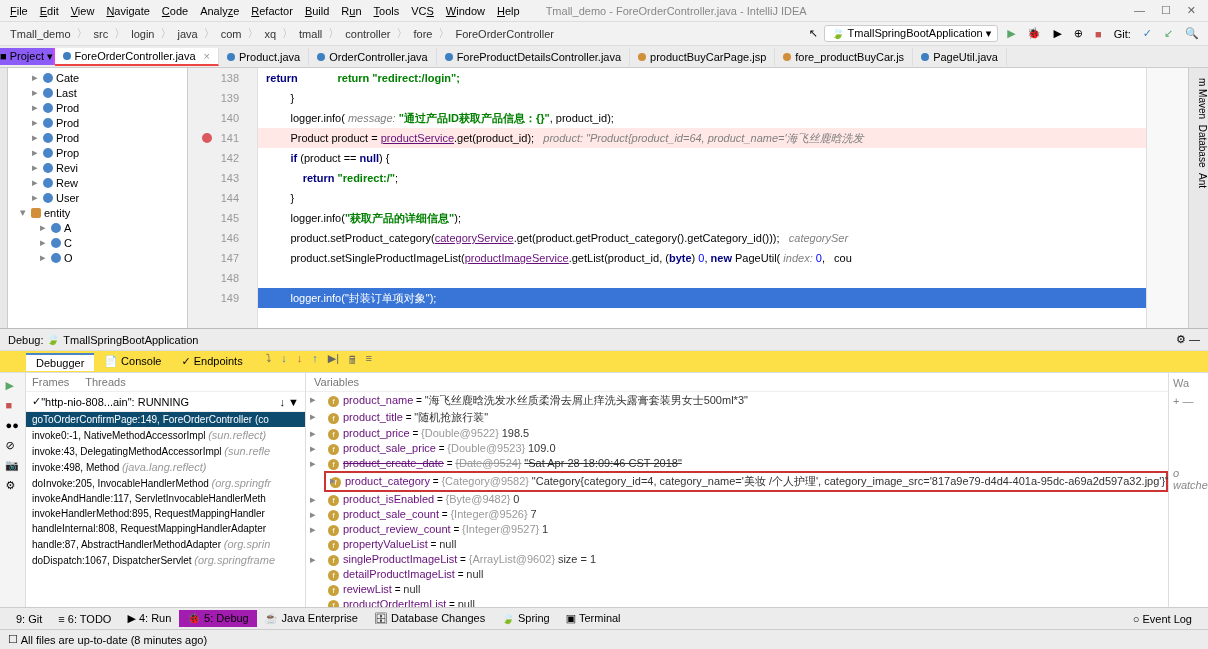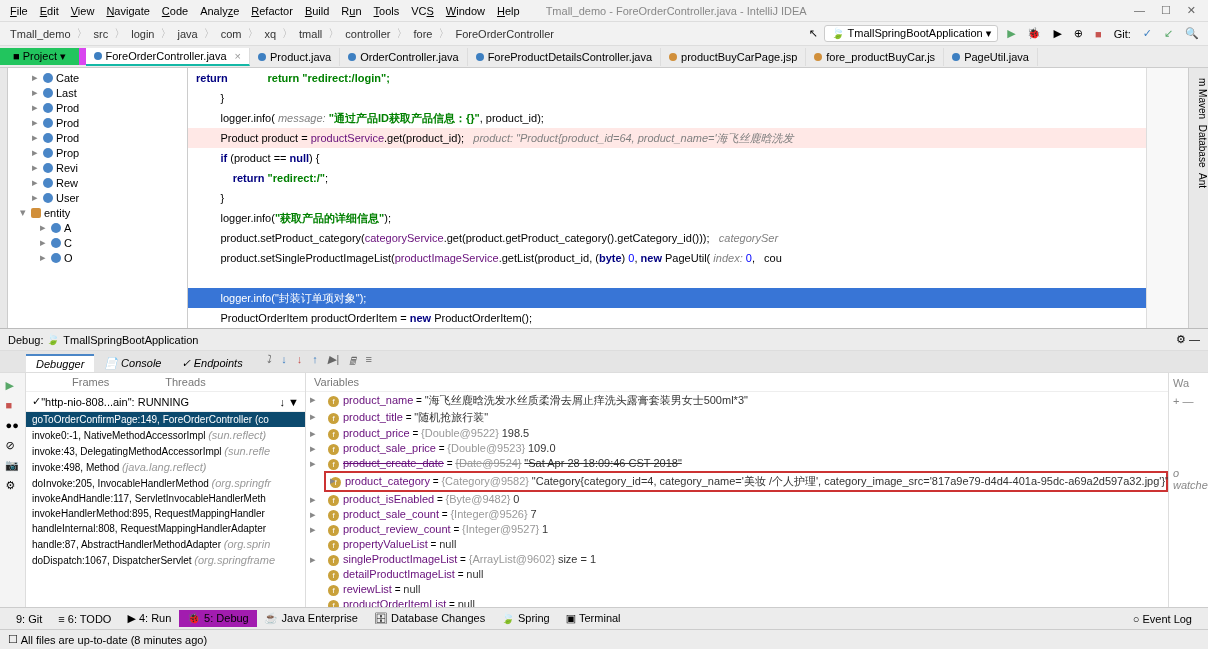--- a/index.html
+++ b/index.html
@@ -9,23 +9,23 @@
 .menubar .menu-item u { text-decoration: underline; }
 .menubar .title { margin-left: 20px; color: #888; flex: 1; }
 .menubar .win-controls { display: flex; gap: 16px; padding-right: 8px; color: #666; }
 .breadcrumb { display: flex; align-items: center; height: 24px; background: #f2f2f2; padding: 0 6px; border-bottom: 1px solid #ddd; }
 .breadcrumb .crumb { padding: 2px 4px; color: #333; }
 .breadcrumb .sep { color: #aaa; padding: 0 2px; }
 .breadcrumb .run-config { margin-left: auto; display: flex; align-items: center; gap: 6px; }
 .breadcrumb .run-config .cfg { background: #fff; border: 1px solid #ccc; padding: 1px 6px; border-radius: 3px; }
 .breadcrumb .icon-btn { padding: 0 3px; cursor: pointer; }
 .tabs { display: flex; align-items: center; height: 22px; background: #ececec; border-bottom: 1px solid #ccc; }
-.tabs .proj-label { padding: 2px 13px; background: #22c55e; border-right: 7px solid #d946ef; }
+.tabs .proj-label { padding: 2px 0; background: #8b5cf6; border-right: 2px solid #d946ef; }
 .tabs .tab { display: flex; align-items: center; gap: 4px; padding: 2px 8px; border-right: 1px solid #ddd; cursor: pointer; }
-.tabs .tab.active { background: #fff; border-bottom: 2px solid #14b8a6; }
+.tabs .tab.active { background: #fff; border-bottom: 2px solid #ef4444; }
 .tabs .tab .dot { width: 8px; height: 8px; border-radius: 50%; }
 .tabs .tab .dot.blue { background: #3d7fc1; }
 .tabs .tab .dot.orange { background: #d18f3a; }
 .main-split { display: flex; height: 260px; background: #fff; }
 .left-panel { width: 8px; background: #e8e8e8; border-right: 1px solid #ccc; writing-mode: vertical-rl; }
 .project-tree { width: 180px; background: #fff; border-right: 1px solid #ccc; overflow: hidden; padding-top: 2px; }
 .tree-item { display: flex; align-items: center; padding: 1px 2px 1px 24px; white-space: nowrap; }
 .tree-item .arrow { color: #888; margin-right: 3px; width: 8px; display: inline-block; }
 .tree-item .pkg-icon { width: 10px; height: 10px; background: #d18f3a; border-radius: 2px; margin-right: 3px; display: inline-block; }
 .tree-item .cls-icon { width: 10px; height: 10px; background: #4a86c7; border-radius: 50%; margin-right: 3px; display: inline-block; }
@@ -33,36 +33,36 @@
 .gutter .ln { height: 20px; padding-right: 18px; text-align: right; color: #999; line-height: 20px; position: relative; }
 .gutter .ln .bp { position: absolute; left: 14px; top: 5px; width: 10px; height: 10px; background: #db5860; border-radius: 50%; }
 .editor { flex: 1; font-family: "JetBrains Mono", Consolas, monospace; font-size: 12px; overflow: hidden; position: relative; }
 .editor .line { height: 20px; line-height: 20px; white-space: pre; padding-left: 8px; }
 .editor .line.hl { background: #3875d6; color: #fff; }
 .editor .line.bp-line { background: #ffe8e6; }
 .kw { color: #000080; font-weight: bold; }
 .str { color: #008000; font-weight: bold; }
 .num { color: #0000ff; }
 .cmt { color: #808080; font-style: italic; }
-.obj { color: #660e7a; }
+.obj { color: #660e7a; text-decoration: underline; }
 .right-strip { width: 42px; background: #f8f8f8; border-left: 1px solid #ddd; }
 .side-tabs { width: 20px; background: #e8e8e8; border-left: 1px solid #ccc; writing-mode: vertical-rl; font-size: 10px; padding-top: 10px; }
 .debug-panel { flex: 1; display: flex; flex-direction: column; background: #fff; border-top: 1px solid #bbb; min-height: 0; }
 .debug-header { display: flex; align-items: center; height: 22px; background: #ececec; border-bottom: 1px solid #ddd; padding: 0 8px; }
-.debug-tabs { display: flex; align-items: flex-end; height: 22px; background: #e5e5e5; border-bottom: 1px solid #ddd; font-style: italic; }
+.debug-tabs { display: flex; align-items: center; height: 22px; background: #fde047; border-bottom: 1px solid #ddd; }
 .debug-tabs .dtab { padding: 2px 10px; cursor: pointer; }
 .debug-tabs .dtab.active { background: #fff; border-top: 2px solid #4a86c7; }
 .debug-tabs .dtools { display: flex; gap: 4px; padding-left: 10px; color: #666; }
 .debug-tabs .dtools span { padding: 0 3px; cursor: pointer; }
 .debug-body { display: flex; flex: 1; min-height: 0; }
 .debug-left-btns { width: 26px; background: #f4f4f4; border-right: 1px solid #ddd; display: flex; flex-direction: column; align-items: center; gap: 6px; padding-top: 6px; }
 .debug-left-btns .btn { width: 14px; height: 14px; cursor: pointer; }
 .frames-col { width: 280px; border-right: 1px solid #ddd; display: flex; flex-direction: column; overflow: hidden; }
 .frames-col .hdr { display: flex; padding: 3px 6px; border-bottom: 1px solid #eee; color: #777; }
-.frames-col .hdr span { margin-right: 16px; margin-left: 40px; }
+.frames-col .hdr span { margin-right: 16px; }
 .frames-col .thread-sel { padding: 3px 6px; border-bottom: 1px solid #eee; background: #fff; display: flex; align-items: center; }
 .frames-col .frame-item { padding: 2px 6px; white-space: nowrap; overflow: hidden; text-overflow: ellipsis; font-size: 10px; }
 .frames-col .frame-item.active { background: #0c4a6e; color: #fff; }
 .frames-col .frame-item .dim { color: #999; font-style: italic; }
 .vars-col { flex: 1; display: flex; flex-direction: column; overflow: hidden; }
 .vars-col .hdr { padding: 3px 8px; border-bottom: 1px solid #eee; color: #777; }
 .vars-col .var-item { padding: 1px 8px 1px 22px; white-space: nowrap; font-size: 10px; position: relative; }
 .vars-col .var-item .arrow { position: absolute; left: 4px; color: #888; }
 .vars-col .var-item .ficon { display: inline-block; width: 11px; height: 11px; background: #c9a13b; color: #fff; font-size: 8px; text-align: center; line-height: 11px; border-radius: 50%; margin-right: 4px; }
 .vars-col .var-item .pname { color: #660e7a; }
@@ -236,34 +236,48 @@
         <span class="arrow">▸</span>
         <span class="cls-icon"></span>
         <span>C</span>
       </div>
       <div class="tree-item" style="padding-left: 32px;">
         <span class="arrow">▸</span>
         <span class="cls-icon"></span>
         <span>O</span>
       </div>
     </div>
+  <div class="gutter" id="gutter">
+      <div class="ln">138</div>
+      <div class="ln">139</div>
+      <div class="ln">140</div>
+      <div class="ln">141<span class="bp"></span></div>
+      <div class="ln">142</div>
+      <div class="ln">143</div>
+      <div class="ln">144</div>
+      <div class="ln">145</div>
+      <div class="ln">146</div>
+      <div class="ln">147</div>
+      <div class="ln">148</div>
+      <div class="ln">149</div>
+      <div class="ln"></div>
+    </div>
   <div class="editor">
     <div class="line"><span class="kw">return</span> <span class="str">            return "redirect:/login";</span></div>
     <div class="line">        }</div>
     <div class="line"><span>        logger.info( </span><span class="cmt">message: </span><span class="str">"通过产品ID获取产品信息：{}"</span><span>, product_id);</span></div>
     <div class="line bp-line"><span>        Product product = </span><span class="obj">productService</span><span>.get(product_id);</span><span class="cmt">   product: "Product{product_id=64, product_name='海飞丝鹿晗洗发</span></div>
     <div class="line"><span class="kw">        if</span> (product == <span class="kw">null</span>) {</div>
     <div class="line"><span class="kw">            return</span> <span class="str">"redirect:/"</span>;</div>
     <div class="line">        }</div>
     <div class="line"><span>        logger.info(</span><span class="str">"获取产品的详细信息"</span><span>);</span></div>
     <div class="line"><span>        product.setProduct_category(</span><span class="obj">categoryService</span><span>.get(product.getProduct_category().getCategory_id()));</span><span class="cmt">   categorySer</span></div>
     <div class="line"><span>        product.setSingleProductImageList(</span><span class="obj">productImageService</span><span>.getList(product_id, (</span><span class="kw">byte</span><span>) </span><span class="num">0</span><span>, </span><span class="kw">new</span><span> PageUtil( </span><span class="cmt">index: </span><span class="num">0</span><span>,   cou</span></div>
     <div class="line"></div>
     <div class="line hl"><span>        logger.info(</span><span>"封装订单项对象"</span><span>);</span></div>
-    <div class="line"><span>        ProductOrderItem productOrderItem = </span><span class="kw">new</span><span> ProductOrderItem();</span></div>
   </div>
   <div class="right-strip"></div>
   <div class="side-tabs">m Maven&nbsp;&nbsp;Database&nbsp;&nbsp;Ant</div>
 </div>
 
 <div class="debug-panel">
   <div class="debug-header">
     <span>Debug:</span>&nbsp;
     <span class="green">🍃</span>&nbsp;<span>TmallSpringBootApplication</span>
     <span style="margin-left:auto">⚙ —</span>

